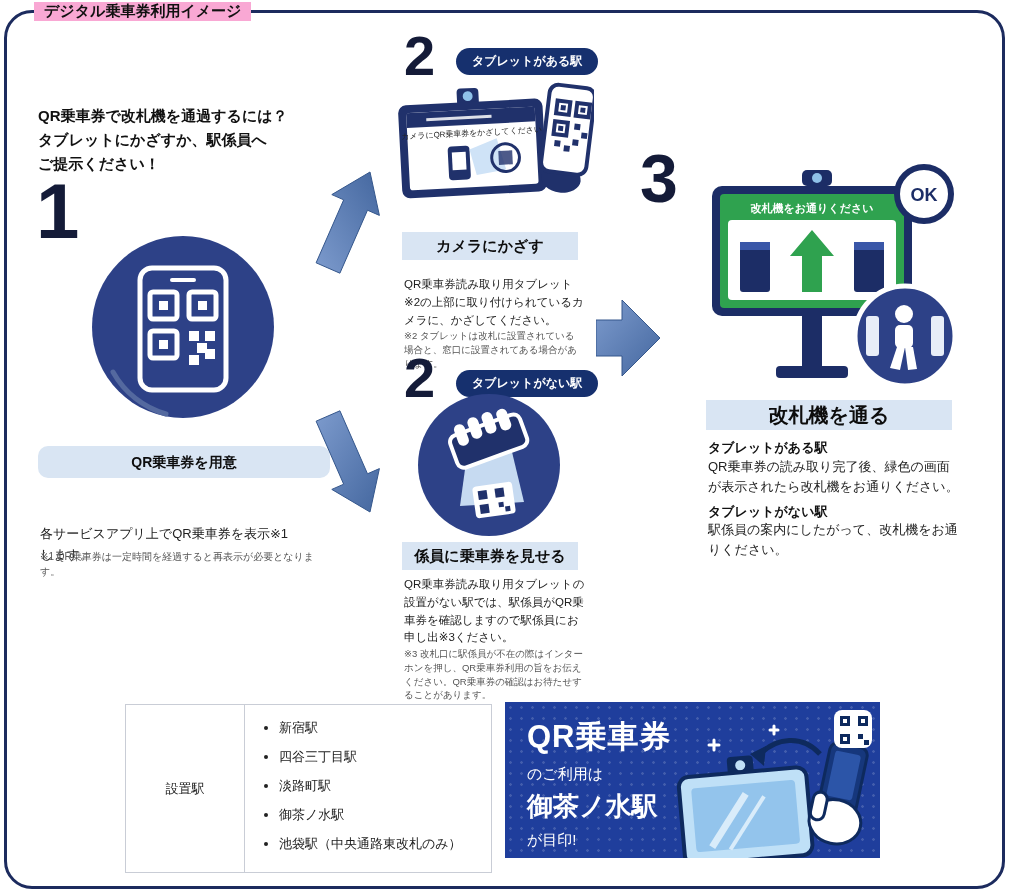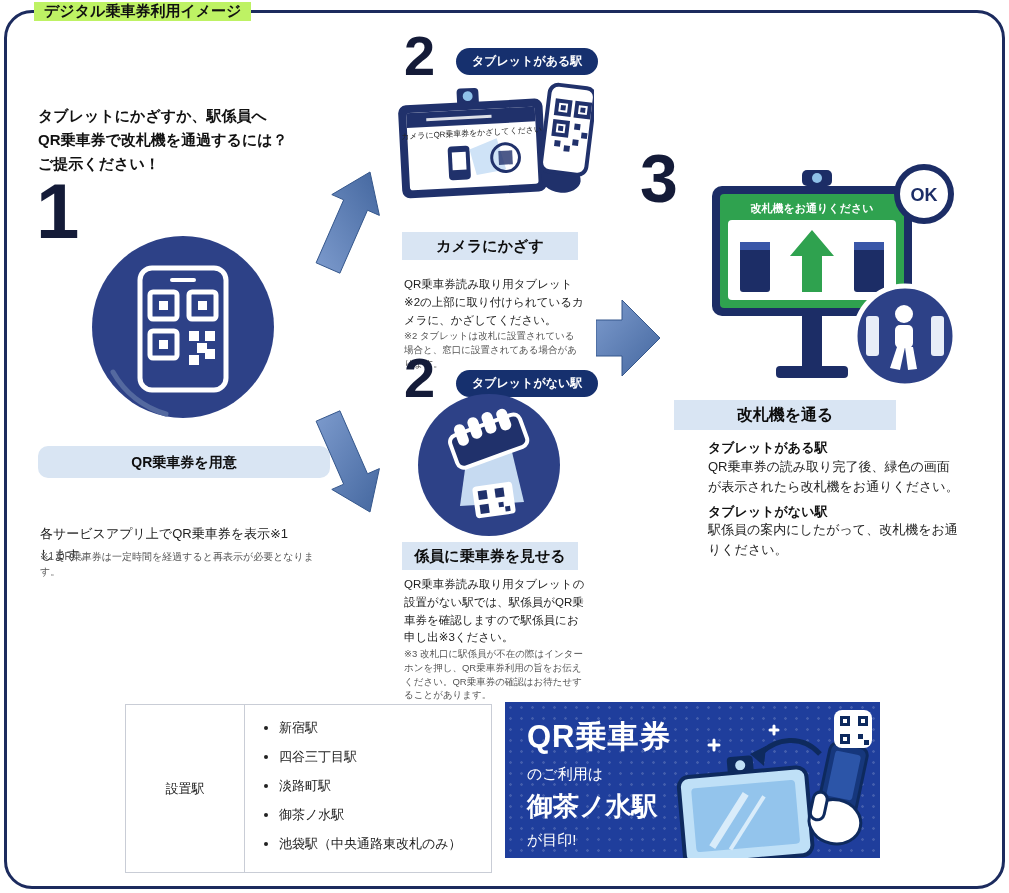--- a/index.html
+++ b/index.html
@@ -2,39 +2,39 @@
 <html><head>
 <meta charset="utf-8">
 <style>
   html,body{margin:0;padding:0;}
   body{
     width:1009px;height:893px;position:relative;background:#fff;overflow:hidden;
     font-family:"Liberation Sans","DejaVu Sans",sans-serif;color:#111;
   }
   .frame{position:absolute;left:4px;top:10px;right:4px;bottom:4px;
     border:3px solid #1c2b5e;border-radius:28px;background:#fff;}
-  .page-title{position:absolute;left:34px;top:2px;background:#bef264;padding:0 10px;
+  .page-title{position:absolute;left:34px;top:2px;background:#f9a8d4;padding:0 10px;
     font-size:15px;font-weight:bold;color:#111;z-index:6;}
   .abs{position:absolute;}
   .intro{left:38px;top:104px;width:312px;font-size:15px;font-weight:bold;
     line-height:1.6;color:#111;}
   .num{font-weight:900;color:#141b38;line-height:1;letter-spacing:-2px;}
   .num1{left:36px;top:172px;font-size:78px;}
   .num2a{left:404px;top:28px;font-size:56px;}
   .num2b{left:404px;top:350px;font-size:56px;}
   .num3{left:640px;top:144px;font-size:68px;}
   .badge{background:#16306e;color:#fff;font-size:12px;font-weight:bold;
     padding:5px 16px;border-radius:15px;white-space:nowrap;}
   .badge2a{left:456px;top:48px;}
   .badge2b{left:456px;top:370px;}
   .hbar{background:#d9e5f3;text-align:center;font-weight:bold;color:#0d0d0d;}
   .h1{left:38px;top:446px;width:292px;height:32px;line-height:32px;font-size:14px;border-radius:10px;}
   .h2a{left:402px;top:232px;width:176px;height:28px;line-height:28px;font-size:15px;}
   .h2b{left:402px;top:542px;width:176px;height:28px;line-height:28px;font-size:15px;}
-  .h3{left:674px;top:400px;width:222px;height:30px;line-height:30px;font-size:16px;}
+  .h3{left:706px;top:400px;width:246px;height:30px;line-height:30px;font-size:20px;}
   .body-text{font-size:13px;color:#222;line-height:1.6;white-space:pre-line;}
   .body-sm{font-size:11.5px;color:#222;line-height:1.55;}
   .note{font-size:10px;color:#555;line-height:1.5;}
   .note-sm{font-size:9.5px;color:#555;line-height:1.45;}
   .b1{left:40px;top:524px;width:292px;}
   .note1{left:40px;top:549px;width:292px;}
   .b2a{left:404px;top:276px;width:180px;}
   .note2a{left:404px;top:329px;width:180px;}
   .b2b{left:404px;top:576px;width:184px;}
   .note2b{left:404px;top:647px;width:184px;}
@@ -60,22 +60,22 @@
   .banner-illo{position:absolute;right:4px;top:6px;z-index:1;}
   svg text{font-family:"Liberation Sans","DejaVu Sans",sans-serif;}
 </style>
 </head>
 <body>
 
 <div class="frame"></div>
 <div class="page-title">デジタル乗車券利用イメージ</div>
 
 <div class="abs intro">
+  <div>QR乗車券で改札機を通過するには？</div>
   <div>タブレットにかざすか、駅係員へ</div>
-  <div>QR乗車券で改札機を通過するには？</div>
   <div>ご提示ください！</div>
 </div>
 
 <div class="abs num num1">1</div>
 <svg class="abs" style="left:88px;top:232px;" width="190" height="190" viewBox="0 0 190 190">
   <circle cx="95" cy="95" r="91" fill="#2d4187"></circle>
   <path d="M25 140 A 88 88 0 0 0 78 182" stroke="#54699f" stroke-width="5" fill="none" stroke-linecap="round"></path>
   <rect x="52" y="36" width="86" height="122" rx="12" fill="#2d4187" stroke="#fff" stroke-width="5"></rect>
   <line x1="84" y1="48" x2="106" y2="48" stroke="#fff" stroke-width="4" stroke-linecap="round"></line>
   <g fill="none" stroke="#fff" stroke-width="5">

